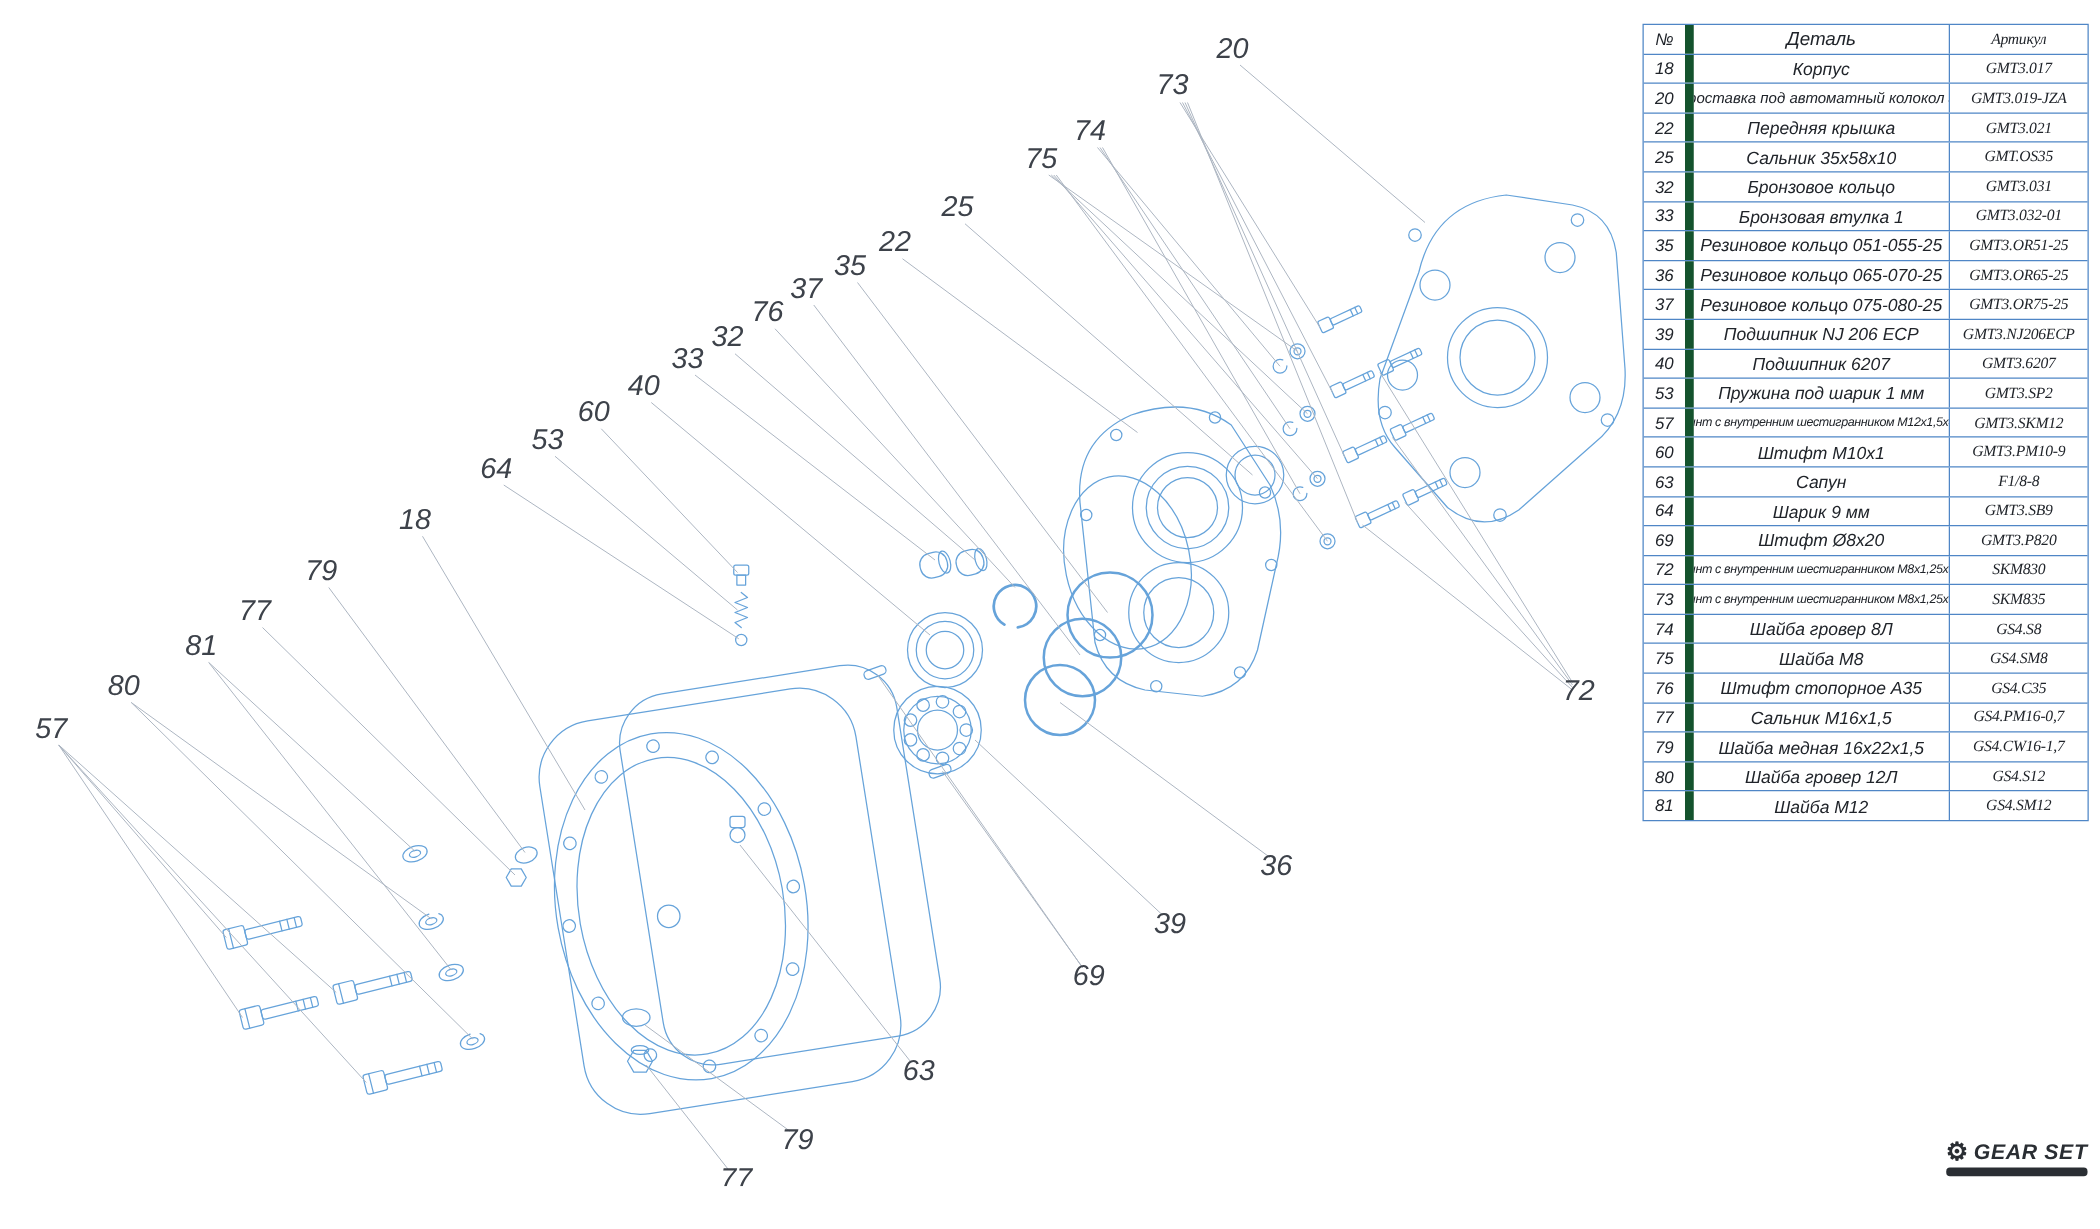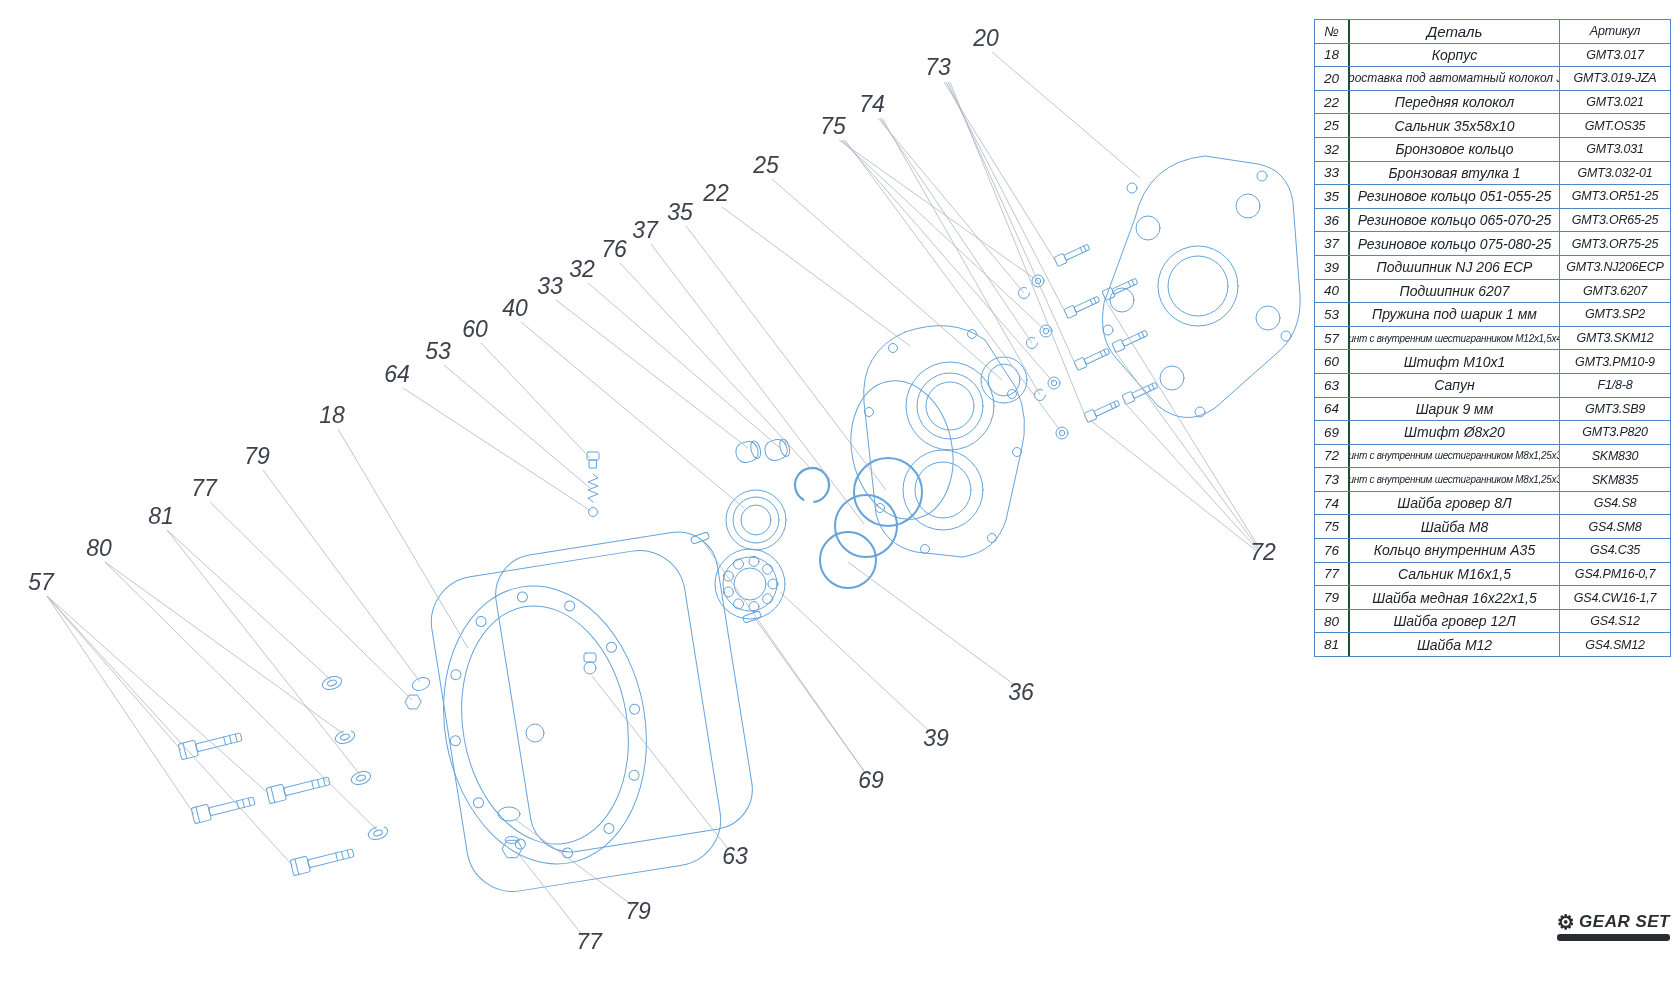--- a/index.html
+++ b/index.html
@@ -8,24 +8,24 @@
   svg.drawing{position:absolute;left:0;top:0;}
   .callout{font-style:italic;font-size:23px;fill:#3d424a;font-family:"Liberation Sans",sans-serif;}
 
   
   .parts-table{position:absolute;top:19px;right:9px;width:357px;border:1px solid #4f86c6;
                background:#fff;color:#20242a;font-style:italic;box-sizing:border-box;}
   .tr{display:grid;grid-template-columns:33px 1fr 110px;height:22.6px;}
   .tr + .tr{border-top:1px solid #4f86c6;}
   .td{display:flex;align-items:center;justify-content:center;font-size:14px;
       white-space:nowrap;overflow:hidden;padding:0 2px;box-sizing:border-box;}
-  .td.name{border-left:2px solid #14532d;border-right:1px solid #4f86c6;}
+  .td.name{border-left:7px solid #14532d;border-right:1px solid #4f86c6;}
   .thead .td{font-size:15px;}
   .td.num{font-size:13.5px;}
-  .td.art{font-size:12.5px;letter-spacing:-0.2px;}
+  .td.art{font-size:12.5px;letter-spacing:-0.2px;font-family:Liberation Serif, serif;}
   .td.name.sm{font-size:10px;letter-spacing:-0.3px;}
   .td.name.md{font-size:12px;}
 
   
   .logo{position:absolute;right:10px;bottom:8px;text-align:center;color:#2a2e33;}
   .logo-row{display:flex;align-items:center;justify-content:center;gap:4px;
             font-weight:bold;font-size:17px;font-style:italic;letter-spacing:0.5px;}
   .gear{font-size:20px;font-style:normal;line-height:1;}
   .logo-bar{height:7px;background:#2a2e33;border-radius:3px;margin-top:2px;}
 </style>
@@ -309,21 +309,21 @@
     <div class="td name">Корпус</div>
     <div class="td art">GMT3.017</div>
   </div>
   <div class="tr">
     <div class="td num">20</div>
     <div class="td name md">Проставка под автоматный колокол JZ</div>
     <div class="td art">GMT3.019-JZA</div>
   </div>
   <div class="tr">
     <div class="td num">22</div>
-    <div class="td name">Передняя колокол</div>
+    <div class="td name">Передняя крышка</div>
     <div class="td art">GMT3.021</div>
   </div>
   <div class="tr">
     <div class="td num">25</div>
     <div class="td name">Сальник 35х58х10</div>
     <div class="td art">GMT.OS35</div>
   </div>
   <div class="tr">
     <div class="td num">32</div>
     <div class="td name">Бронзовое кольцо</div>
@@ -404,21 +404,21 @@
     <div class="td name">Шайба гровер 8Л</div>
     <div class="td art">GS4.S8</div>
   </div>
   <div class="tr">
     <div class="td num">75</div>
     <div class="td name">Шайба М8</div>
     <div class="td art">GS4.SM8</div>
   </div>
   <div class="tr">
     <div class="td num">76</div>
-    <div class="td name">Кольцо внутренним А35</div>
+    <div class="td name">Штифт стопорное А35</div>
     <div class="td art">GS4.C35</div>
   </div>
   <div class="tr">
     <div class="td num">77</div>
     <div class="td name">Сальник М16х1,5</div>
     <div class="td art">GS4.PM16-0,7</div>
   </div>
   <div class="tr">
     <div class="td num">79</div>
     <div class="td name">Шайба медная 16х22х1,5</div>

